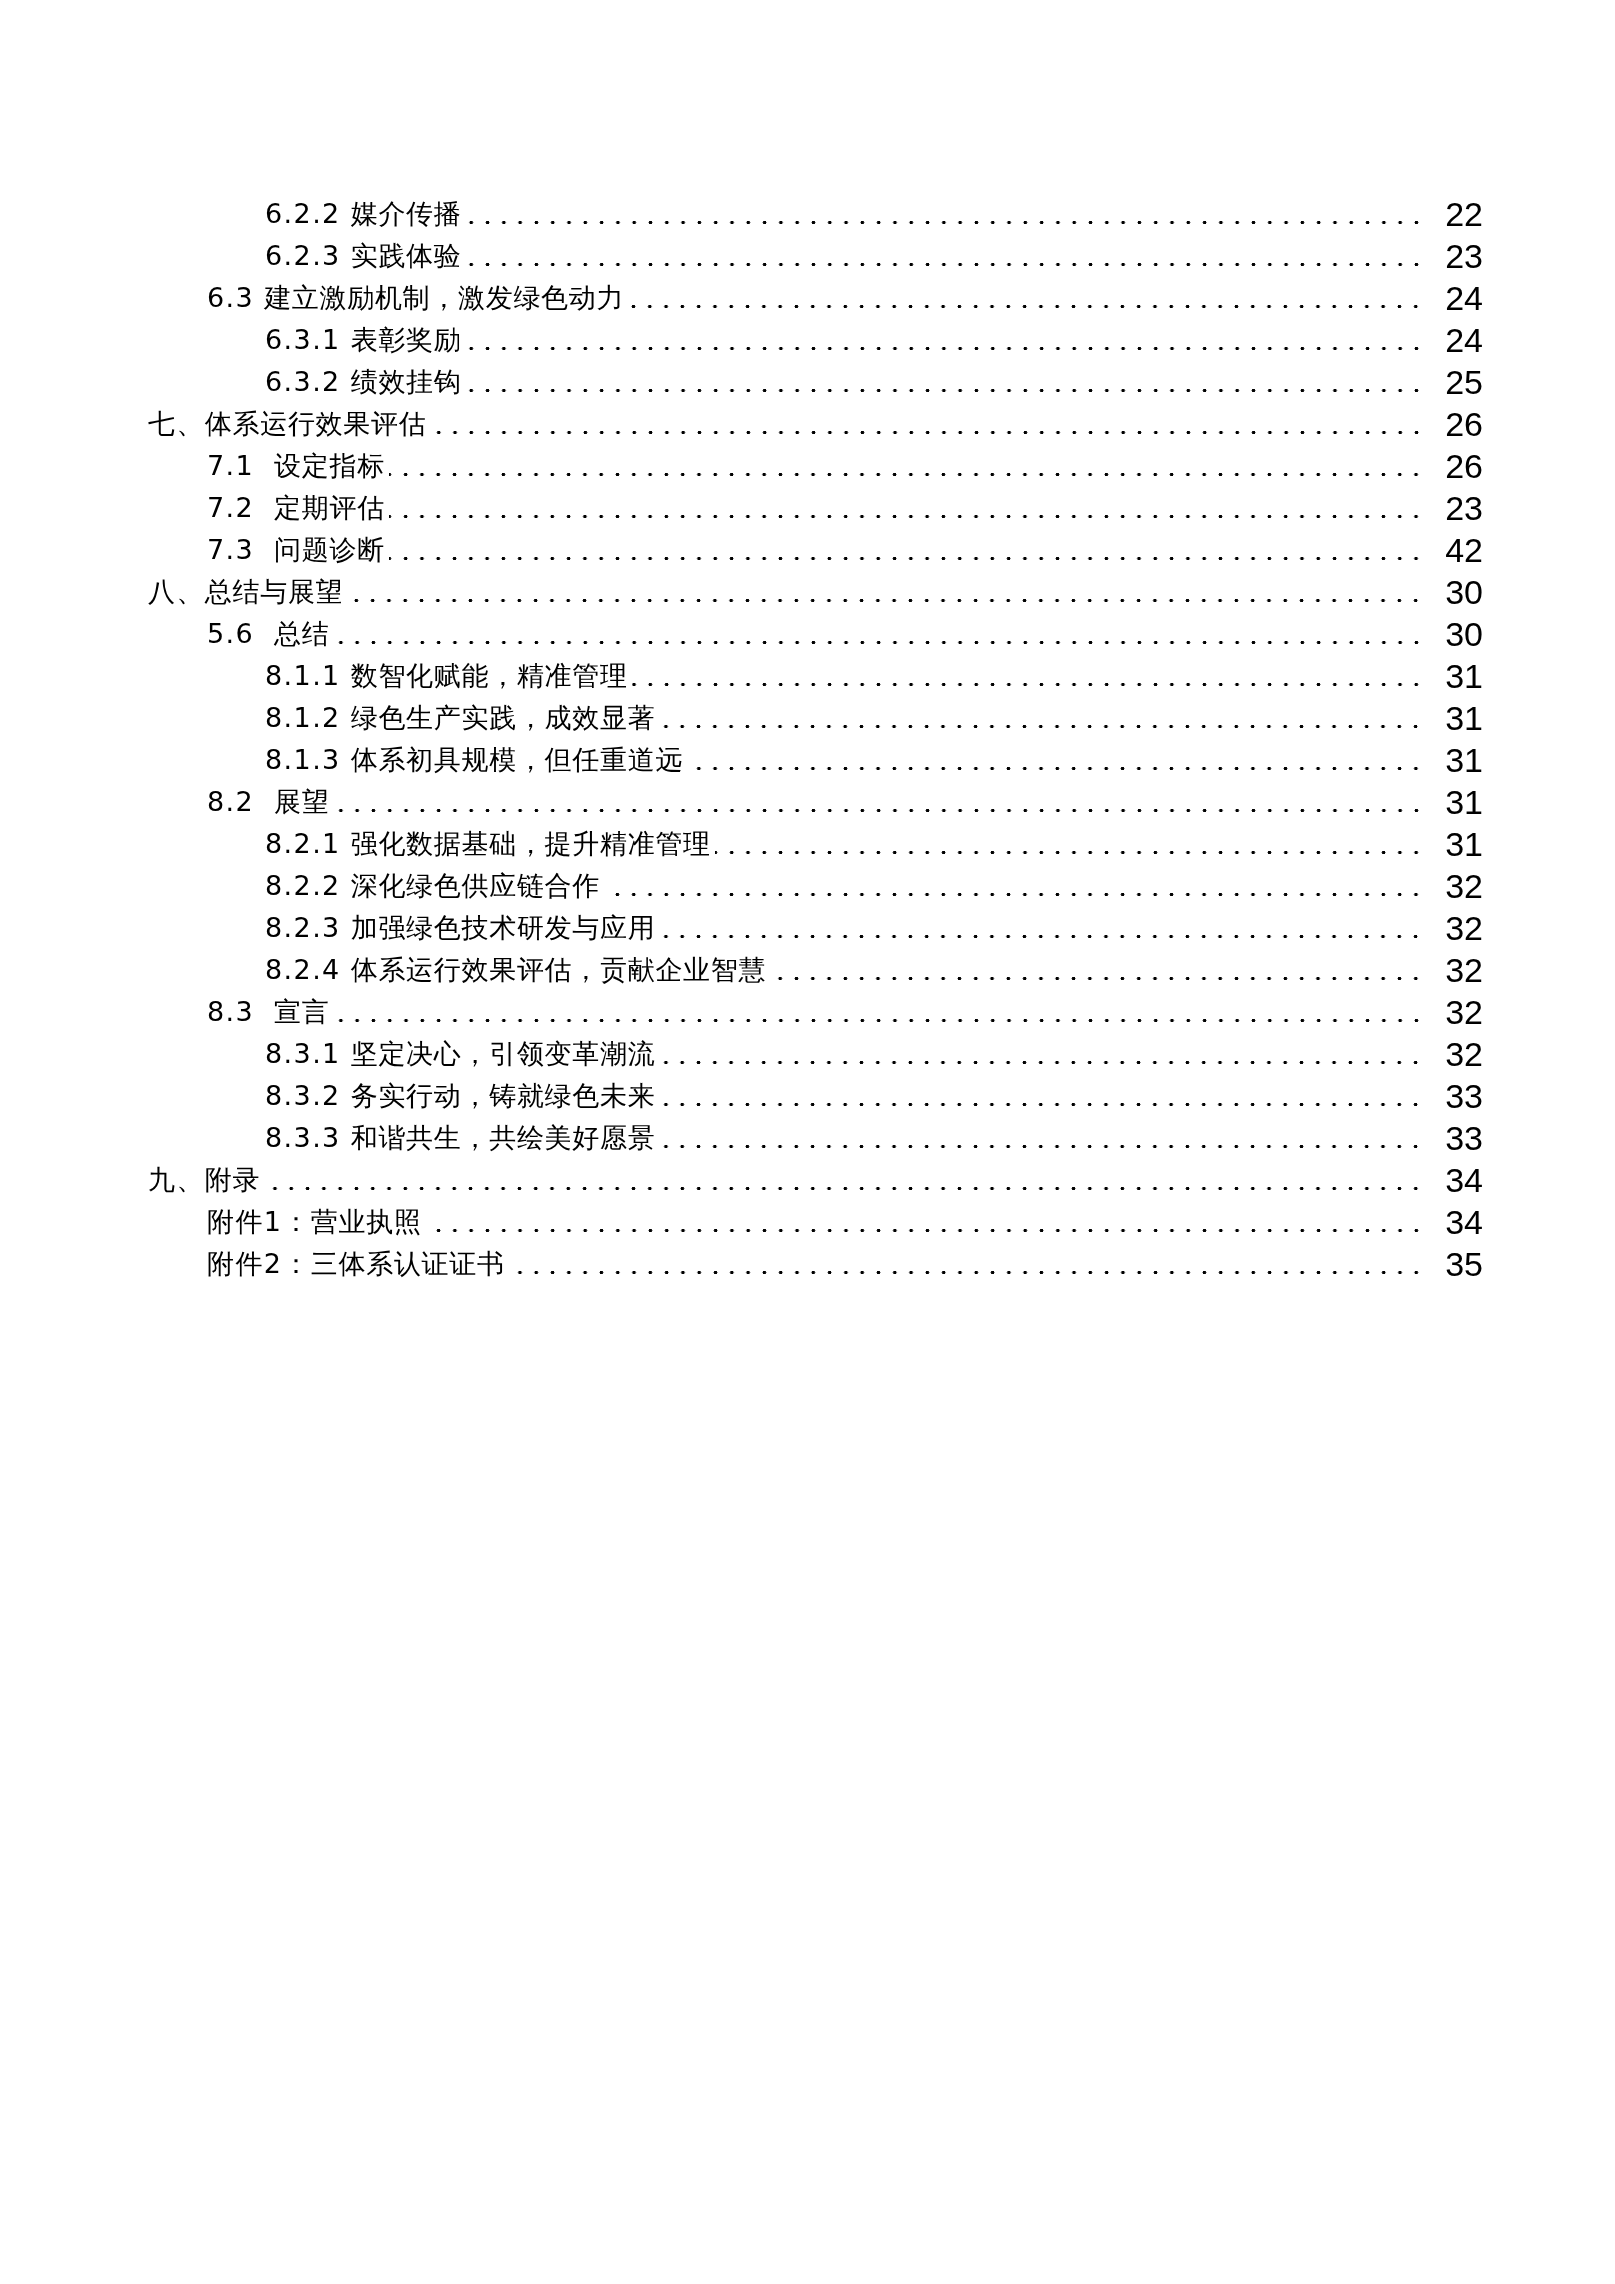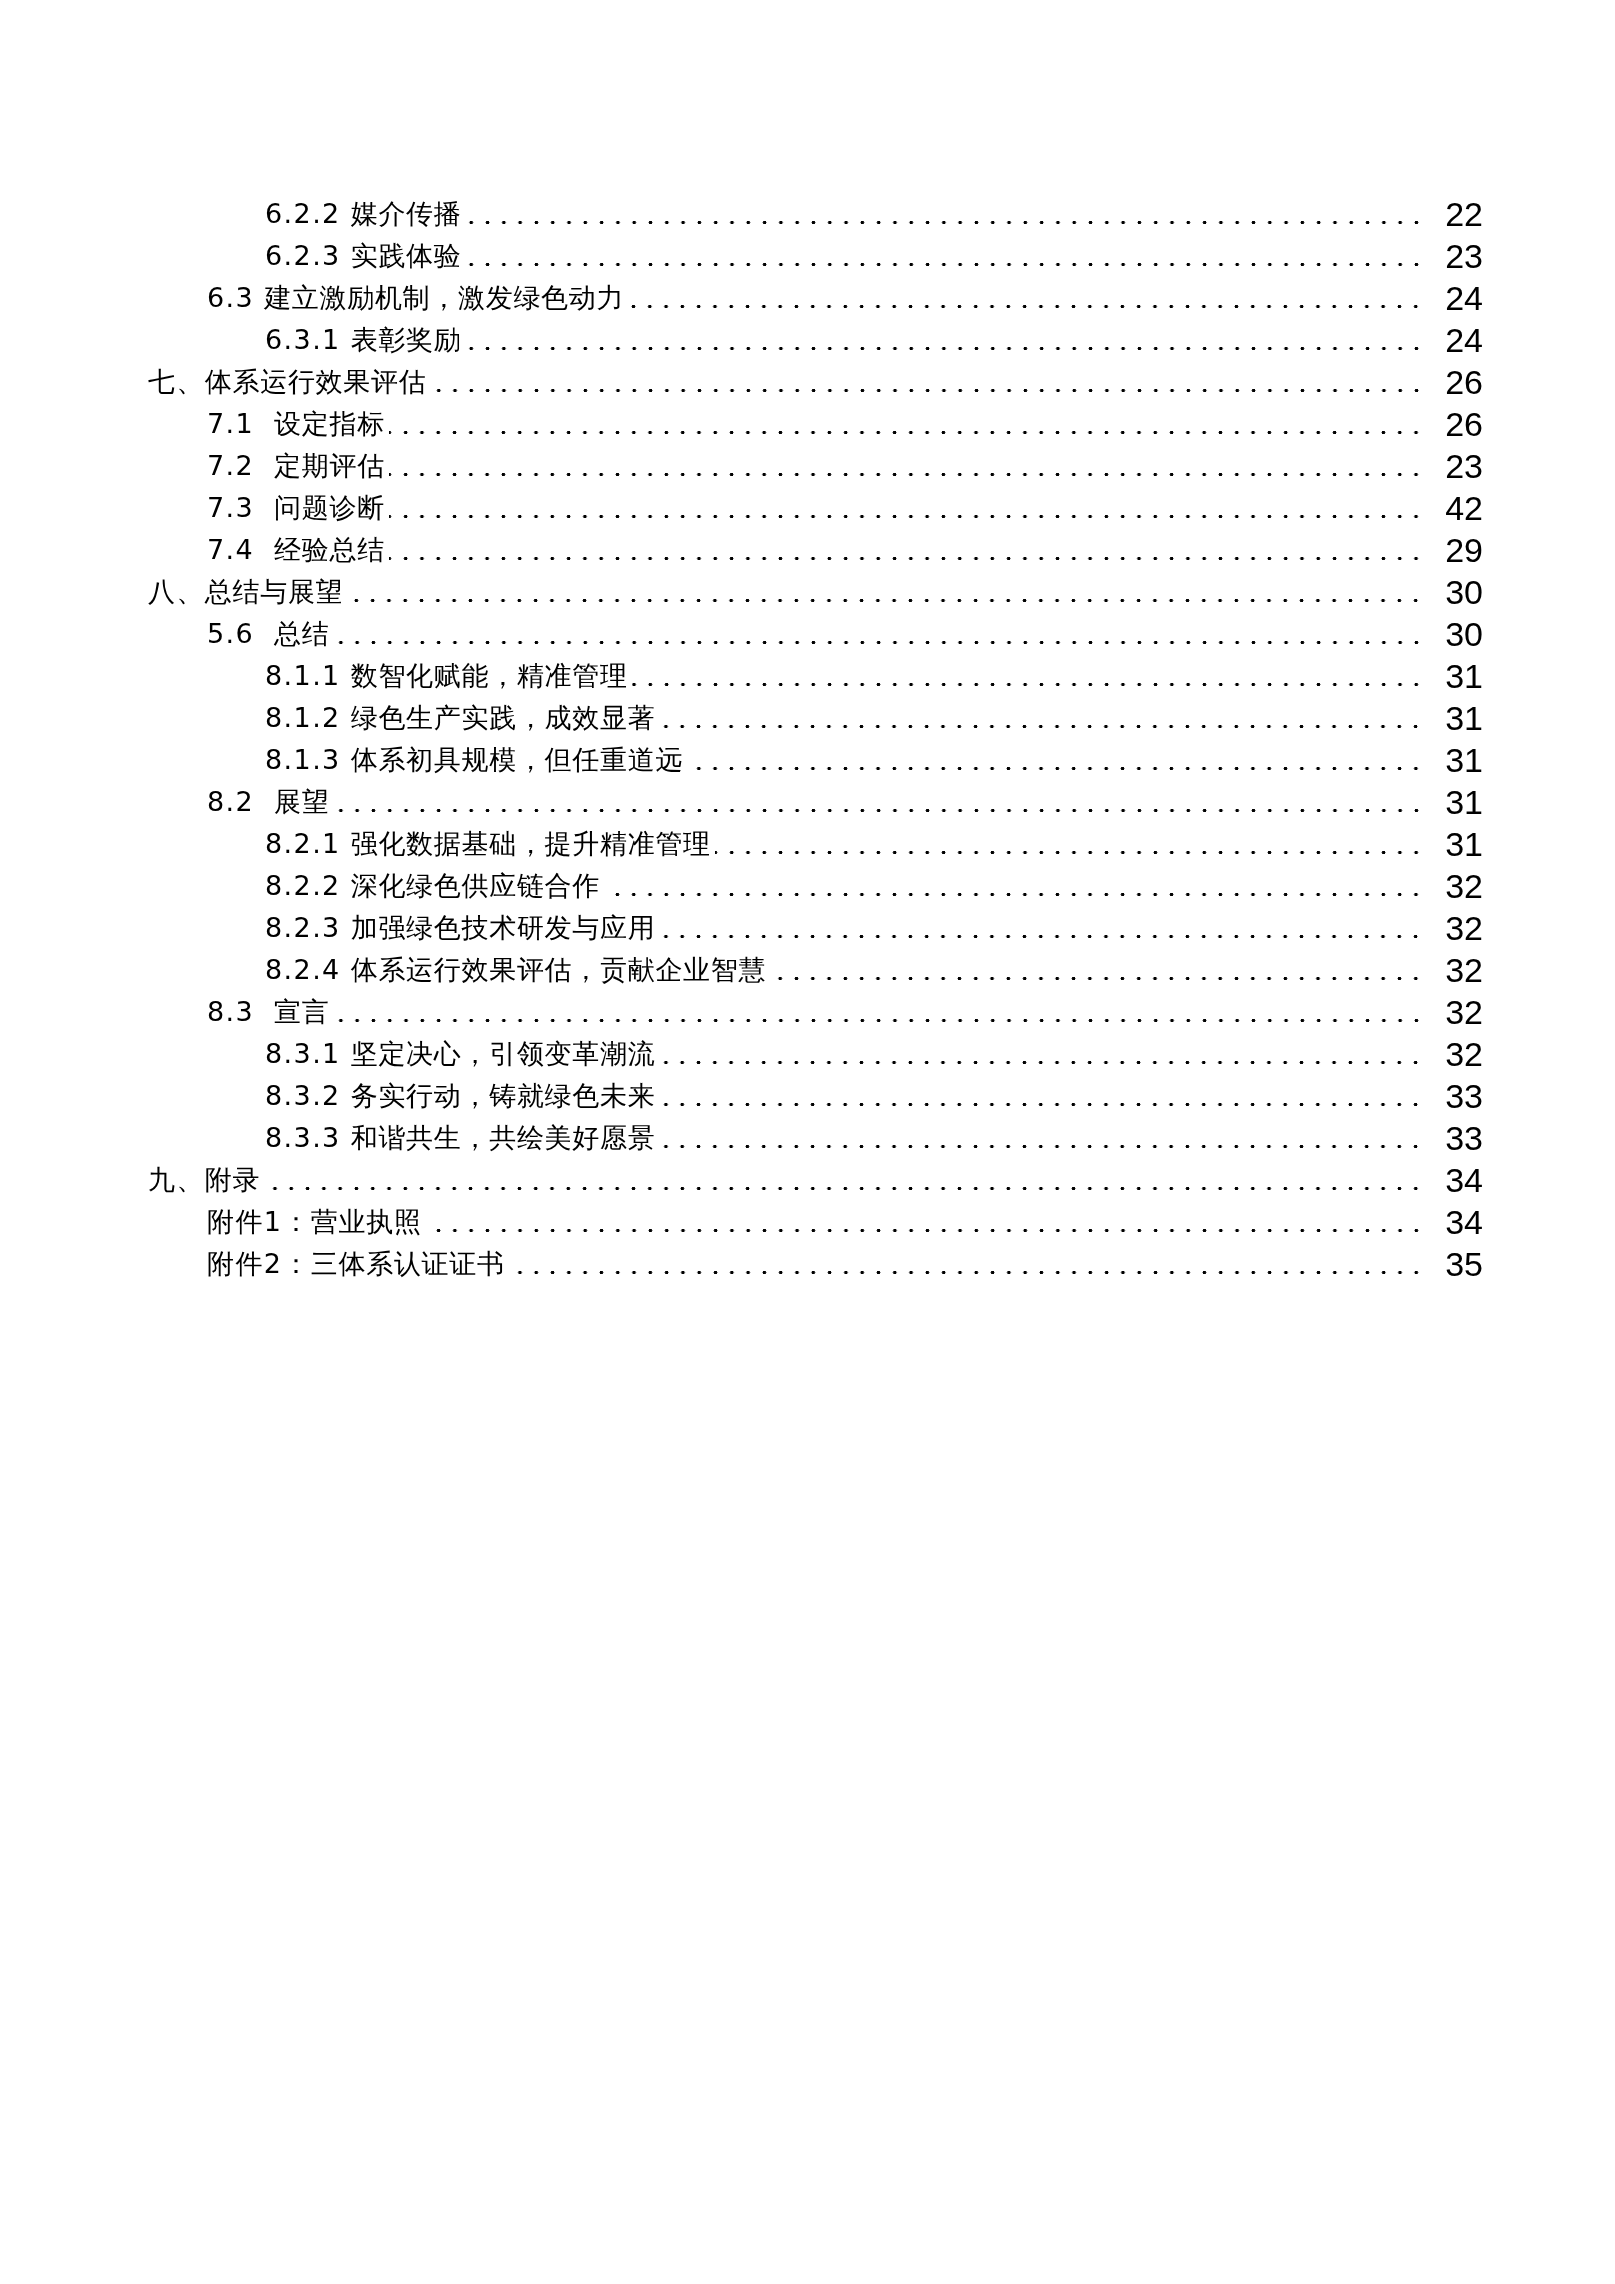--- a/index.html
+++ b/index.html
@@ -97,20 +97,27 @@
     </div>
 
     <div class="toc-row l3">
       <span class="num">6.3.1</span>
         <span class="num"> </span>
       <span class="title">表彰奖励</span>
       <span class="leader"></span>
       <span class="page-num">24</span>
     </div>
 
+    <div class="toc-row l3">
+      <span class="num">6.3.2</span>
+        <span class="num"> </span>
+      <span class="title">绩效挂钩</span>
+      <span class="leader"></span>
+      <span class="page-num">25</span>
+    </div>
 
     <div class="toc-row l1">
       <span class="num">七、</span>
       <span class="title">体系运行效果评估</span>
       <span class="leader"></span>
       <span class="page-num">26</span>
     </div>
 
     <div class="toc-row l2">
       <span class="num">7.1</span>
@@ -129,27 +136,20 @@
     </div>
 
     <div class="toc-row l2">
       <span class="num">7.3</span>
         <span class="num">  </span>
       <span class="title">问题诊断</span>
       <span class="leader"></span>
       <span class="page-num">42</span>
     </div>
 
-    <div class="toc-row l2">
-      <span class="num">7.4</span>
-        <span class="num">  </span>
-      <span class="title">经验总结</span>
-      <span class="leader"></span>
-      <span class="page-num">29</span>
-    </div>
 
     <div class="toc-row l1">
       <span class="num">八、</span>
       <span class="title">总结与展望</span>
       <span class="leader"></span>
       <span class="page-num">30</span>
     </div>
 
     <div class="toc-row l2">
       <span class="num">5.6</span>

